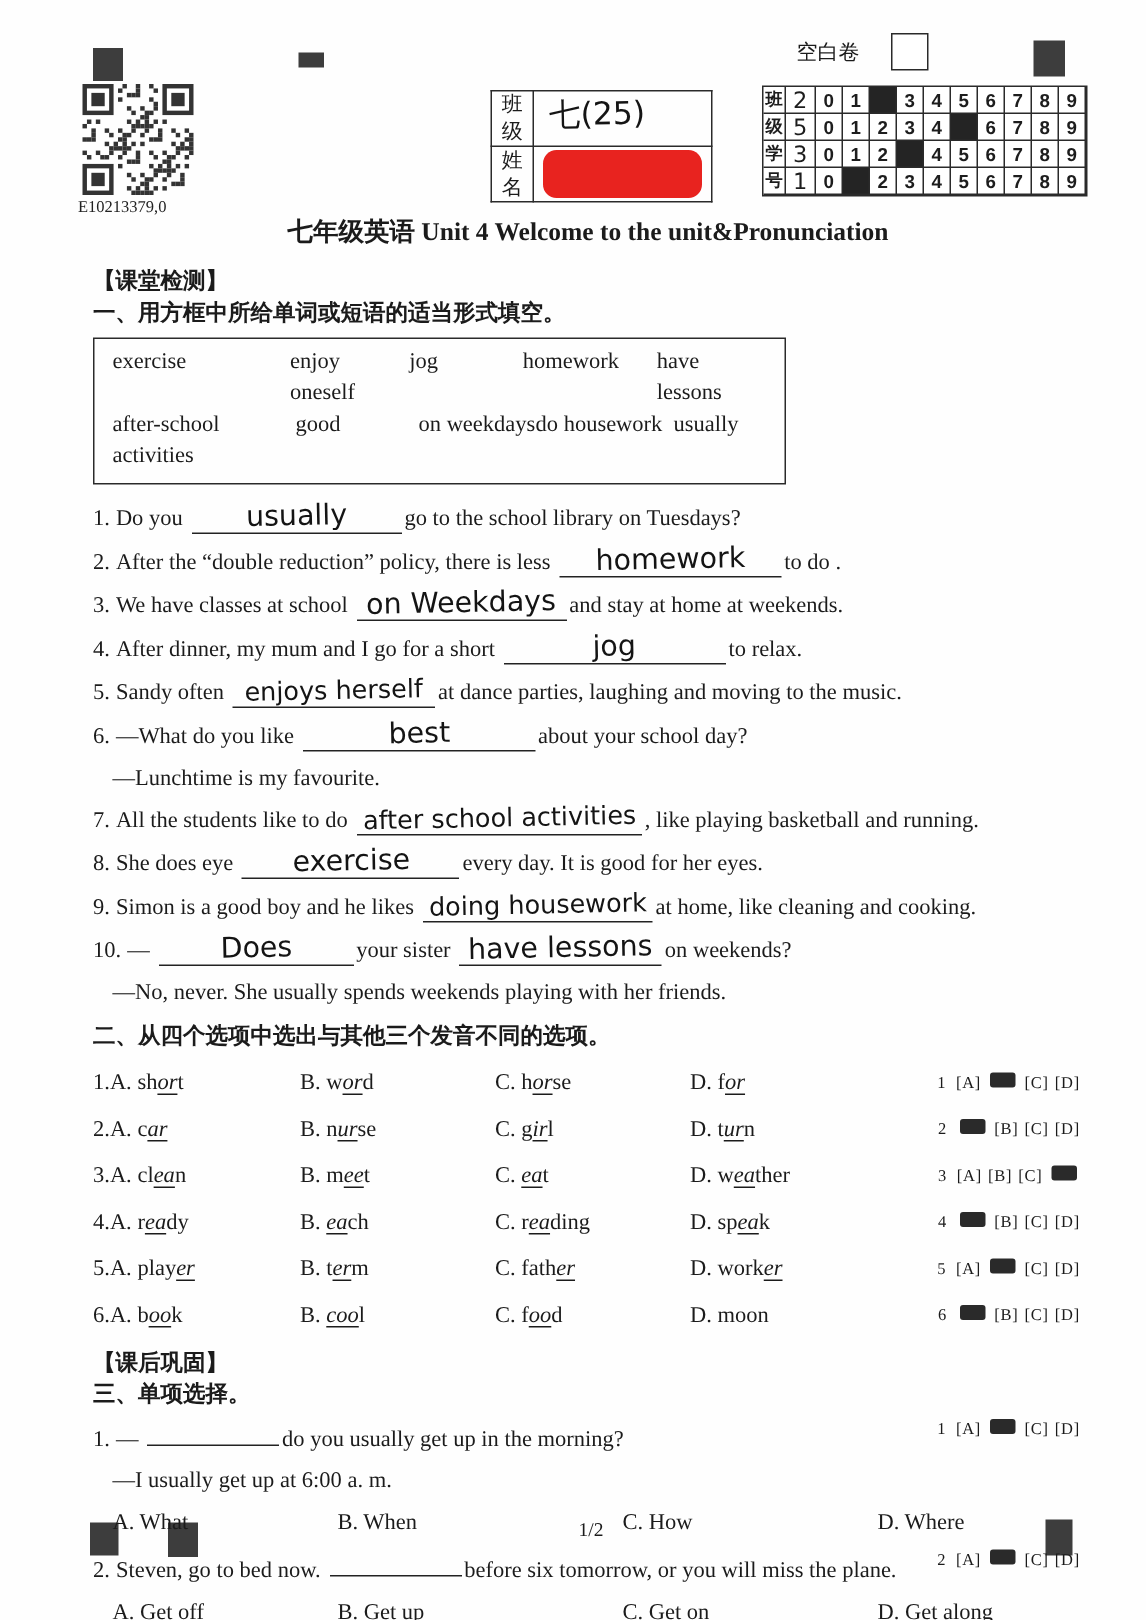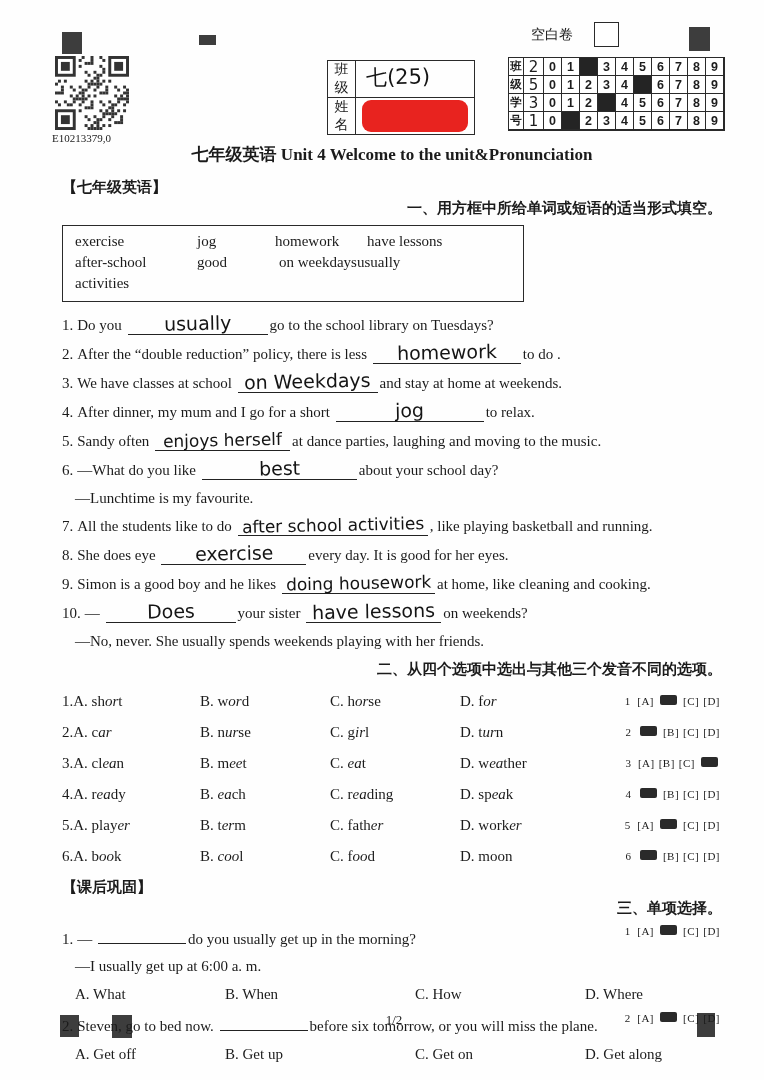--- a/index.html
+++ b/index.html
@@ -37,21 +37,21 @@
     font-family:"Liberation Sans",sans-serif; font-size:12.5px; font-weight:bold; color:#1d1d1d;
   }
   .id-grid .rlabel { font-family:"Liberation Serif",serif; font-size:11.5px; font-weight:bold; }
   .id-grid .wrote { font-family:"DejaVu Sans",sans-serif; font-size:15px; font-weight:normal; }
   .id-grid .filled { background:#242424; }
 
   
   .content { position:absolute; left:62px; top:143px; width:660px; }
   .title { text-align:center; font-weight:bold; font-size:17px; margin-bottom:12px; }
   .hdr { font-weight:bold; font-size:15px; margin:6px 0 2px; }
-  .instr { font-weight:bold; font-size:15px; margin:0 0 7px;text-align:right; }
+  .instr { font-weight:bold; font-size:15px; margin:0 0 7px; }
 
   .wordbank {
     width:462px; border:1.6px solid #2a2a2a; padding:5px 12px 7px; margin-bottom:9px;
     font-size:15px;
   }
   .wb-row { display:flex; line-height:21px; }
   .wb-row span { display:inline-block; }
   .wb-c0{width:122px;} .wb-c1{width:82px;} .wb-c2{width:78px;} .wb-c3{width:92px;}
 
   .q { position:relative; line-height:29px; min-height:29px; white-space:nowrap; }
@@ -63,21 +63,21 @@
   }
   .hw {
     font-family:"DejaVu Sans",sans-serif; font-size:19px; color:#141414;
     display:inline-block; line-height:10px; transform:rotate(-1.2deg); padding:0 4px;
   }
   .hw-sm { font-size:17px; }
 
   
   .pr-row { position:relative; height:31px; line-height:31px; white-space:nowrap; }
   .pr-opts { display:grid; grid-template-columns:138px 130px 130px 160px; }
-  .upart { font-style:italic; text-underline-offset:3px; }
+  .upart { font-style:italic; text-decoration:underline; text-underline-offset:3px; }
 
   .bub { position:absolute; right:0; top:0; font-size:11px; white-space:nowrap; line-height:inherit; }
   .bub .n { margin-right:5px; }
   .bub .opt { margin:0 2px; letter-spacing:0.5px; }
   .bub .fill { display:inline-block; width:17px; height:10px; background:#2a2a2a; border-radius:2px; margin:0 4px; }
 
   
   .mq { position:relative; margin-bottom:2px; }
   .mq-stem { line-height:28px; white-space:nowrap; }
   .mq-opts { display:grid; grid-template-columns:150px 190px 170px auto; padding-left:13px; line-height:28px; margin-bottom:4px; }
@@ -311,34 +311,36 @@
       <div>5</div>
       <div>6</div>
       <div>7</div>
       <div>8</div>
       <div>9</div>
     </div>
 
   <div class="content">
     <div class="title">七年级英语 Unit 4 Welcome to the unit&amp;Pronunciation</div>
 
-    <div class="hdr">【七年级英语】</div>
+    <div class="hdr">【课堂检测】</div>
     <div class="instr">一、用方框中所给单词或短语的适当形式填空。</div>
 
     <div class="wordbank" id="wordbank">
         <div class="wb-row">
           <span class="wb-c0">exercise</span>
+          <span class="wb-c1">enjoy oneself</span>
           <span class="wb-c2">jog</span>
           <span class="wb-c3">homework</span>
           <span class="wb-c4">have lessons</span>
         </div>
         <div class="wb-row">
           <span class="wb-c0">after-school activities</span>
           <span class="wb-c1">good</span>
           <span class="wb-c2">on weekdays</span>
+          <span class="wb-c3">do housework</span>
           <span class="wb-c4">usually</span>
         </div>
       </div>
 
     <div id="part1">
         <div class="q"><span class="qnum">1.</span><span>Do you </span><span class="blank" style="min-width: 140px;"><span class="hw">usually</span></span><span>go to the school library on Tuesdays? </span></div>
         <div class="q"><span class="qnum">2.</span><span>After the “double reduction” policy, there is less </span><span class="blank" style="min-width: 148px;"><span class="hw">homework</span></span><span>to do . </span></div>
         <div class="q"><span class="qnum">3.</span><span>We have classes at school </span><span class="blank" style="min-width: 140px;"><span class="hw">on Weekdays</span></span><span>and stay at home at weekends. </span></div>
         <div class="q"><span class="qnum">4.</span><span>After dinner, my mum and I go for a short </span><span class="blank" style="min-width: 148px;"><span class="hw">jog</span></span><span>to relax. </span></div>
         <div class="q"><span class="qnum">5.</span><span>Sandy often </span><span class="blank" style="min-width: 135px;"><span class="hw hw-sm">enjoys herself</span></span><span>at dance parties, laughing and moving to the music. </span></div>

